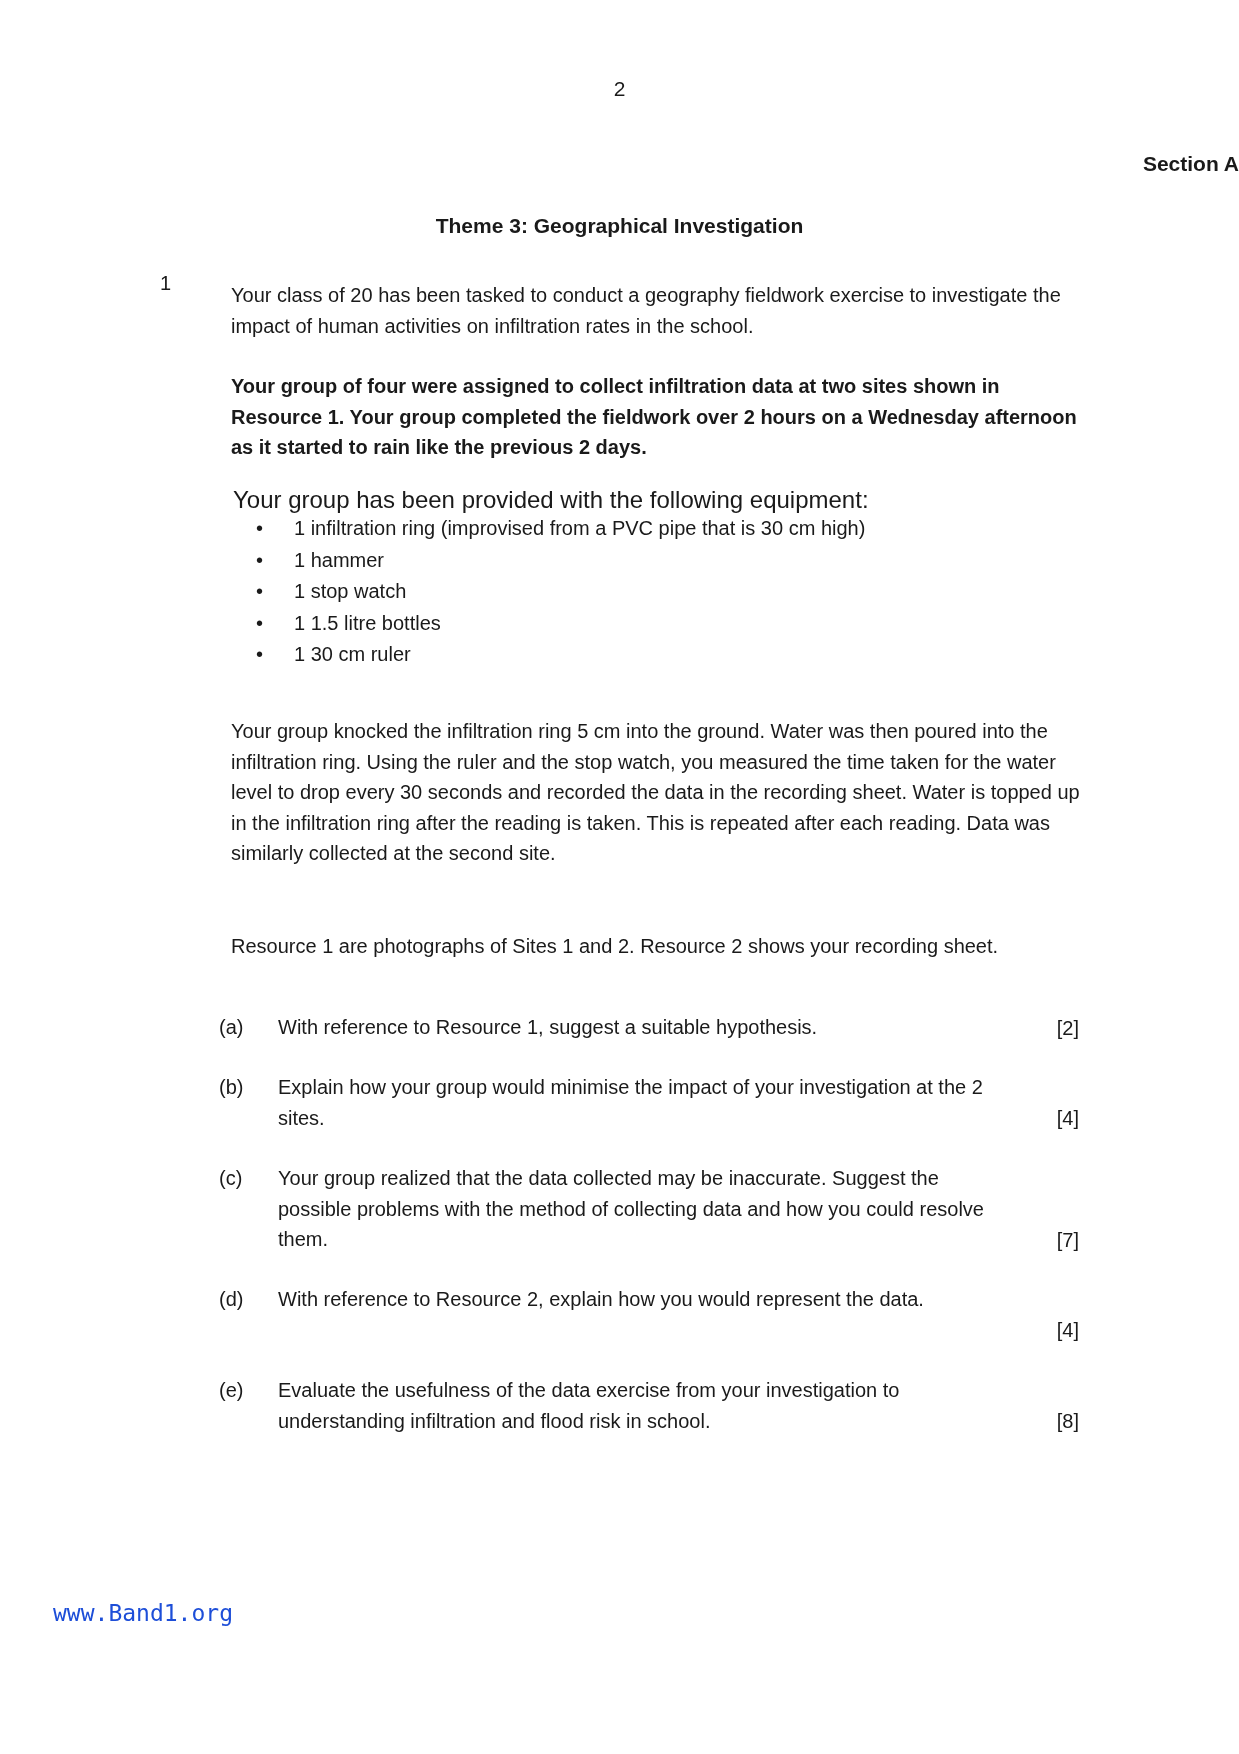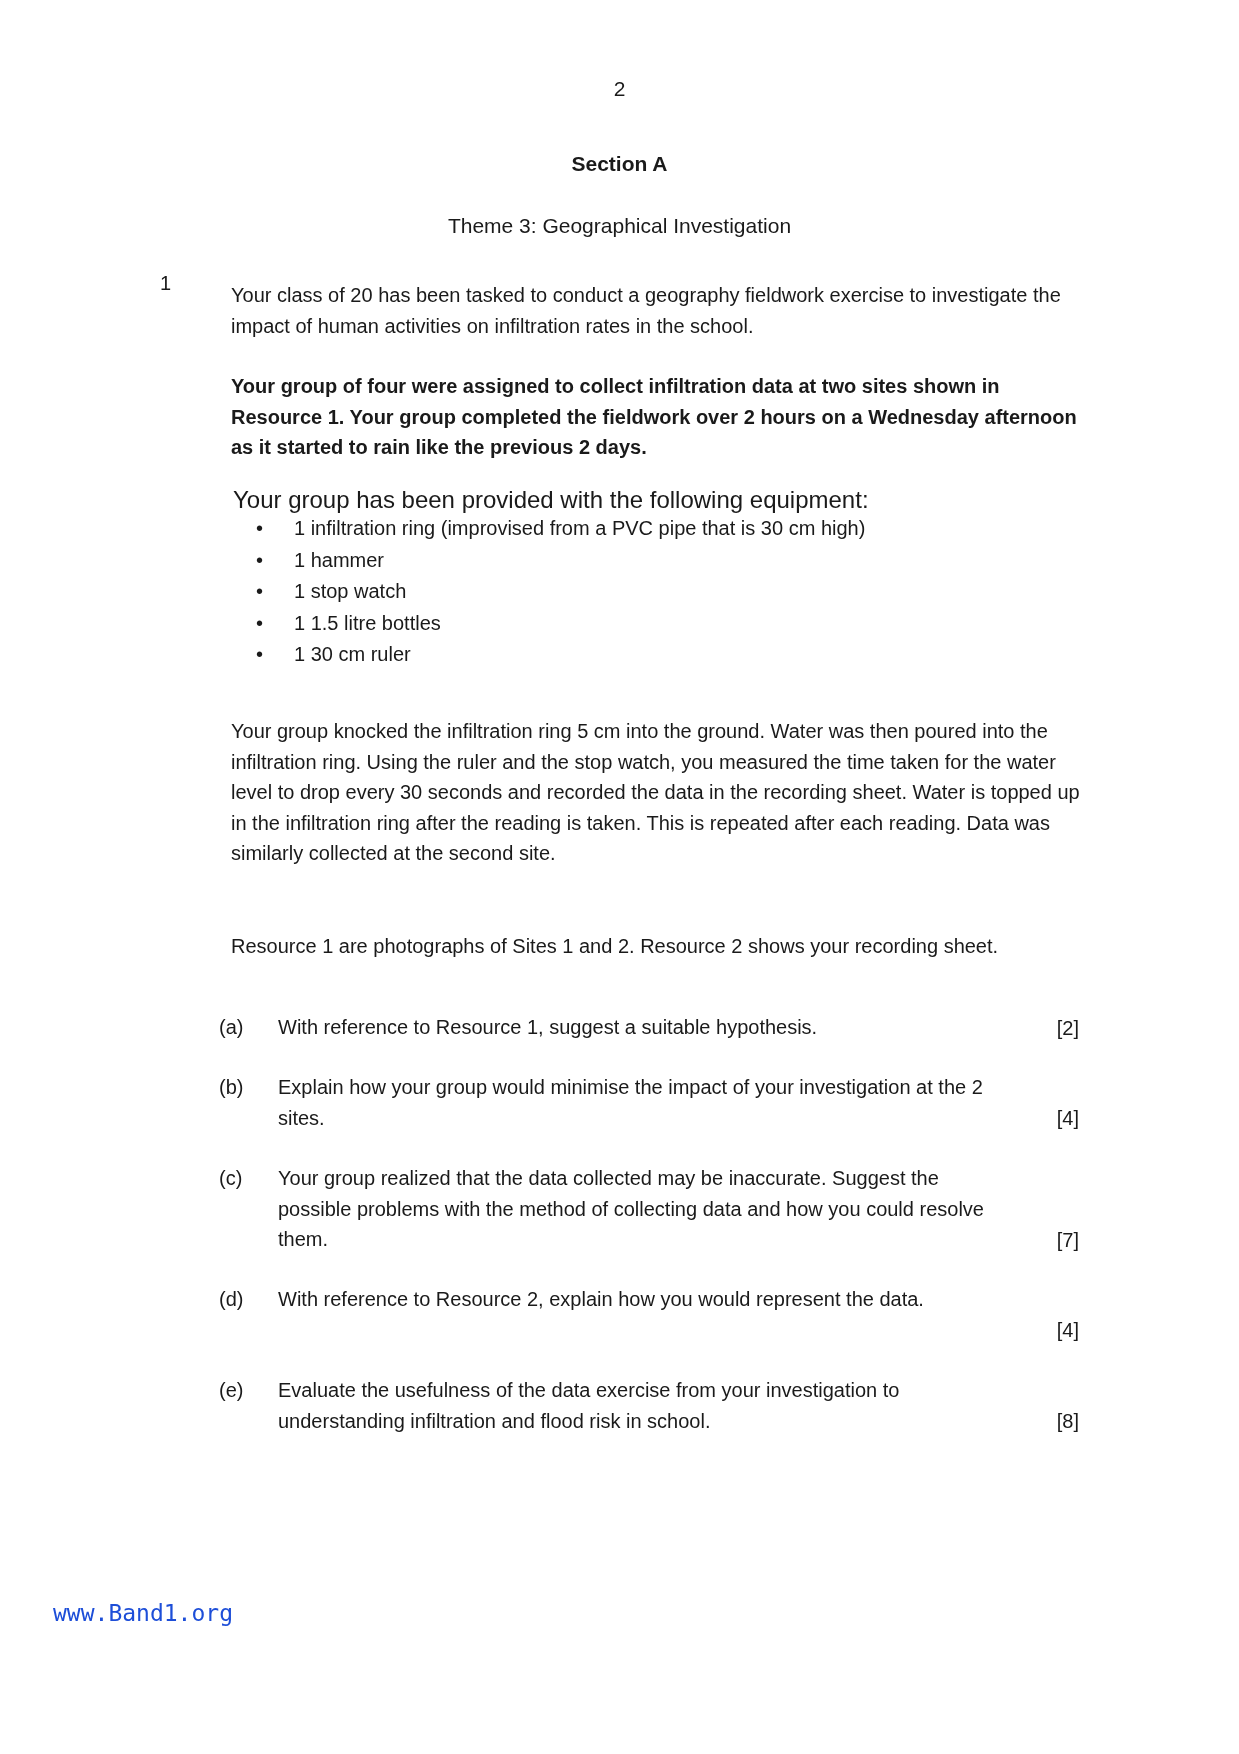--- a/index.html
+++ b/index.html
@@ -2,22 +2,22 @@
 <html><head>
   <meta charset="utf-8">
   <style>
     html, body { margin: 0; padding: 0; background: #ffffff; }
     body {
       width: 1239px; height: 1754px; position: relative; overflow: hidden;
       font-family: "Liberation Sans", sans-serif; color: #1a1a1a;
     }
     .abs { position: absolute; }
     .page-number { top: 77px; left: 0; width: 1239px; text-align: center; font-size: 21px; }
-    .section-title { top: 152px; left: 0; width: 1239px; text-align: center; font-size: 21px; font-weight: bold; }
-    .theme-title { top: 214px; left: 0; width: 1239px; text-align: center; font-size: 21px; font-weight: normal; }
+    .section-title { top: 152px; left: 0; width: 1239px; text-align: right; font-size: 21px; font-weight: bold; }
+    .theme-title { top: 214px; left: 0; width: 1239px; text-align: center; font-size: 21px; font-weight: bold; }
     .qnum { left: 160px; font-size: 20px; }
     .body-text { left: 219px; width: 850px; font-size: 20px; line-height: 30.5px; margin: 12px; }
     .eq-intro { left: 226px; font-size: 24px; margin-left: 7px; }
     .eq-list { left: 256px; margin: 0; padding: 0; list-style: none; font-size: 20px; line-height: 31.5px; }
     .eq-list li { position: relative; padding-left: 38px; }
     .eq-list li .bullet { position: absolute; left: 0; top: 0; }
     .sub { left: 219px; width: 860px; font-size: 20px; line-height: 30.5px; }
     .sub .label { position: absolute; left: 0; top: 0; }
     .sub .qtext { position: absolute; left: 59px; top: 0; width: 730px; }
     .sub .marks { position: absolute; right: 0; bottom: 0; }

